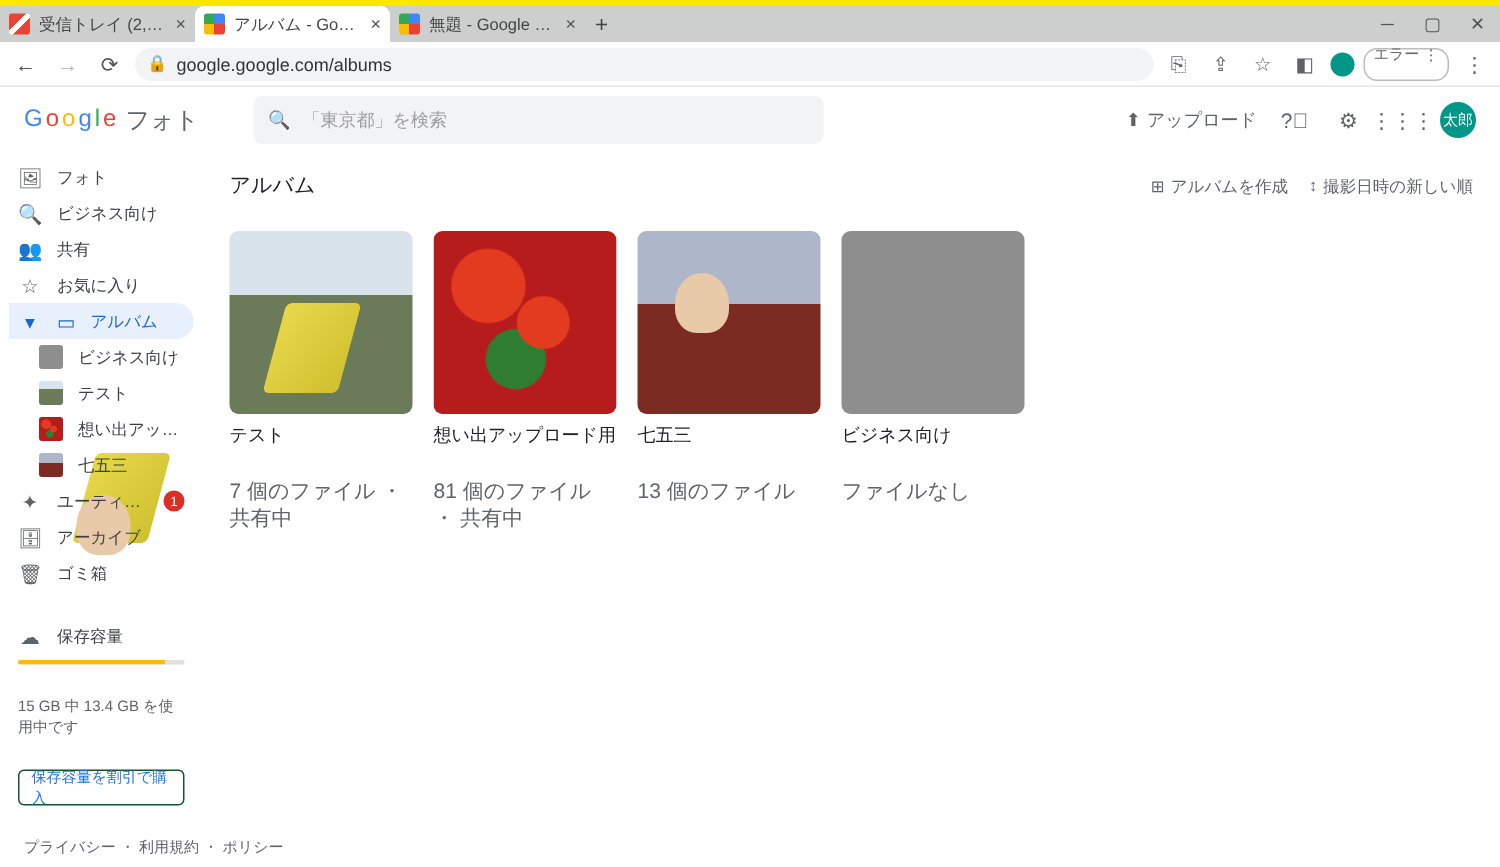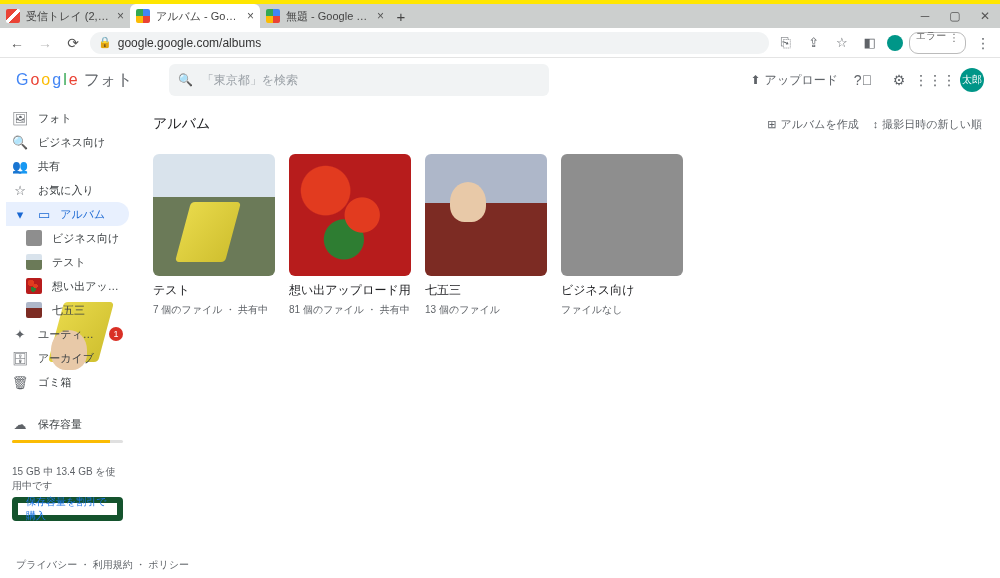--- a/index.html
+++ b/index.html
@@ -47,35 +47,35 @@
   .side-item .icn { width: 16px; text-align: center; color: #5f6368; font-size: 13px; }
   .side-item.selected .icn { color: #1967d2; }
   .side-section { font-size: 10px; color: #5f6368; padding: 6px 6px 2px; }
   .side-item .lbl { white-space: nowrap; overflow: hidden; text-overflow: ellipsis; flex:1; }
   .badge { width: 14px; height: 14px; background: #d93025; color: #fff; border-radius: 50%; font-size: 9px; display: flex; align-items: center; justify-content: center; }
   .thumb-icn { width: 16px; height: 16px; border-radius: 2px; flex-shrink: 0; }
   .storage { margin-top: 18px; padding: 0 6px; }
   .storage-bar { height: 3px; background: #e0e0e0; border-radius: 2px; margin-top: 4px; overflow: hidden; }
   .storage-bar .fill { height: 100%; background: #fbbc04; width: 88%; }
   .storage-text { font-size: 10px; color: #5f6368; margin-top: 22px; line-height: 1.4; }
-  .storage-btn { margin-top: 4px; height: 24px; border: 6px solid #14532d; border-radius: 4px; color: #1a73e8; font-size: 10px; display: inline-flex; align-items: center; padding: 0 8px; cursor: pointer; }
+  .storage-btn { margin-top: 20px; height: 24px; border: 1px solid #14532d; border-radius: 4px; color: #1a73e8; font-size: 10px; display: inline-flex; align-items: center; padding: 0 8px; cursor: pointer; }
   .footer-links { position: absolute; bottom: 6px; left: 16px; font-size: 10px; color: #5f6368; }
   .footer-links span { cursor: pointer; }
 
   
   .main { flex: 1; padding: 6px 18px; overflow-y: auto; }
   .main-header { display: flex; align-items: center; height: 32px; }
   .page-title { font-size: 14px; color: #202124; }
   .main-actions { margin-left: auto; display: flex; gap: 14px; font-size: 11px; color: #5f6368; }
   .main-action { display: flex; align-items: center; gap: 4px; cursor: pointer; }
   .grid { display: flex; gap: 14px; margin-top: 14px; flex-wrap: wrap; }
   .album { width: 122px; cursor: pointer; }
   .album-thumb { width: 122px; height: 122px; border-radius: 6px; background: #8e8e8e; overflow: hidden; }
   .album-title { font-size: 12px; color: #202124; margin-top: 6px; }
-  .album-meta { font-size: 10px; color: #5f6368; margin-top: 4px; }
+  .album-meta { font-size: 14px; color: #5f6368; margin-top: 20px; }
 
   
   .th-park { background: linear-gradient(#d9e3ec 0 35%, #6b7a58 35% 100%); position: relative; }
   .th-park::after { content:""; position:absolute; left:30px; top:48px; width:50px; height:60px; background:linear-gradient(120deg,#e8d94a,#d0c030); transform: skewX(-15deg); border-radius:4px; }
   .th-veg { background: radial-gradient(circle at 30% 30%, #e23b1f 0 20%, transparent 21%), radial-gradient(circle at 60% 50%, #e23b1f 0 18%, transparent 19%), radial-gradient(circle at 45% 70%, #2e7d32 0 18%, transparent 19%), #b71c1c; }
   .th-people { background: linear-gradient(#aeb7c9 0 40%, #7c2b23 40% 100%); position:relative; }
   .th-people::after { content:""; position:absolute; left:25px; top:28px; width:36px; height:40px; background:#e8c9a8; border-radius:50% 50% 40% 40%; }
   .th-gray { background: #8e8e8e; }
 </style>
 </head>

